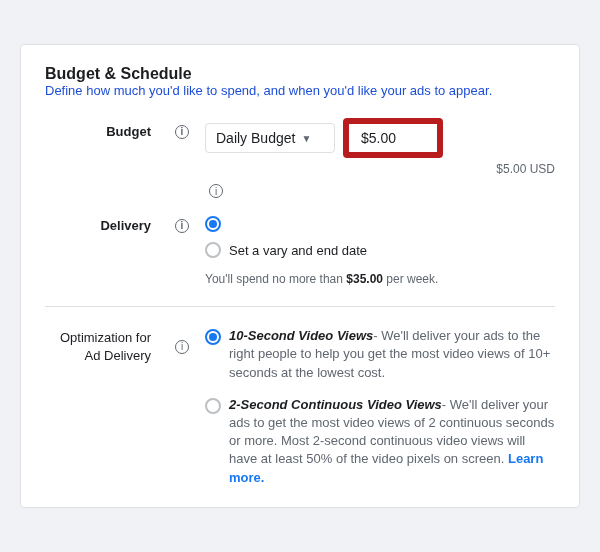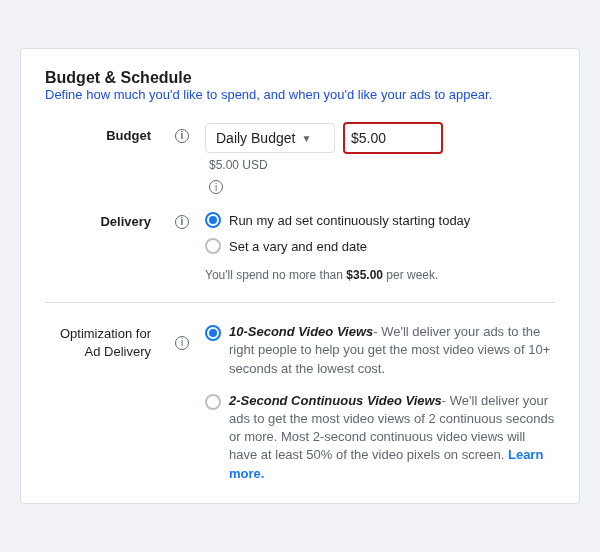--- a/index.html
+++ b/index.html
@@ -80,33 +80,34 @@
       font-size: 14px;
       color: #1c1e21;
       gap: 6px;
       min-width: 130px;
     }
     .dropdown-arrow {
       font-size: 10px;
       color: #606770;
     }
     .budget-amount-input {
-      border: 2px solid #b91c1c;
+      border: 6px solid #b91c1c;
       border-radius: 4px;
-      padding: 6px 6px;
+      padding: 6px 12px;
       font-size: 14px;
       color: #1c1e21;
       width: 100px;
       outline: none;
     }
     .budget-usd {
       font-size: 12px;
       color: #606770;
       margin-top: 4px;
       padding-left: 4px;
+      text-align: right;
     }
     .amount-note {
       font-size: 13px;
       color: #606770;
       margin-top: 8px;
       display: flex;
       align-items: center;
       gap: 4px;
     }
     .radio-group {
@@ -245,21 +246,20 @@
       <span class="label-with-icon">
         <span>Delivery</span>
         <span class="info-icon">i</span>
       </span>
     </div>
     <div class="form-content">
       <div class="radio-group">
         <div class="radio-option">
           <div class="radio-circle selected">
           </div>
-          <span class="radio-label">Run my ad set continuously starting today</span>
         </div>
         <div class="radio-option">
           <div class="radio-circle unselected">
           </div>
           <span class="radio-label">Set a vary and end date</span>
         </div>
       </div>
       <div class="weekly-spend">
         <span>You'll spend no more than </span><strong>$35.00</strong><span> per week.</span>
       </div>

